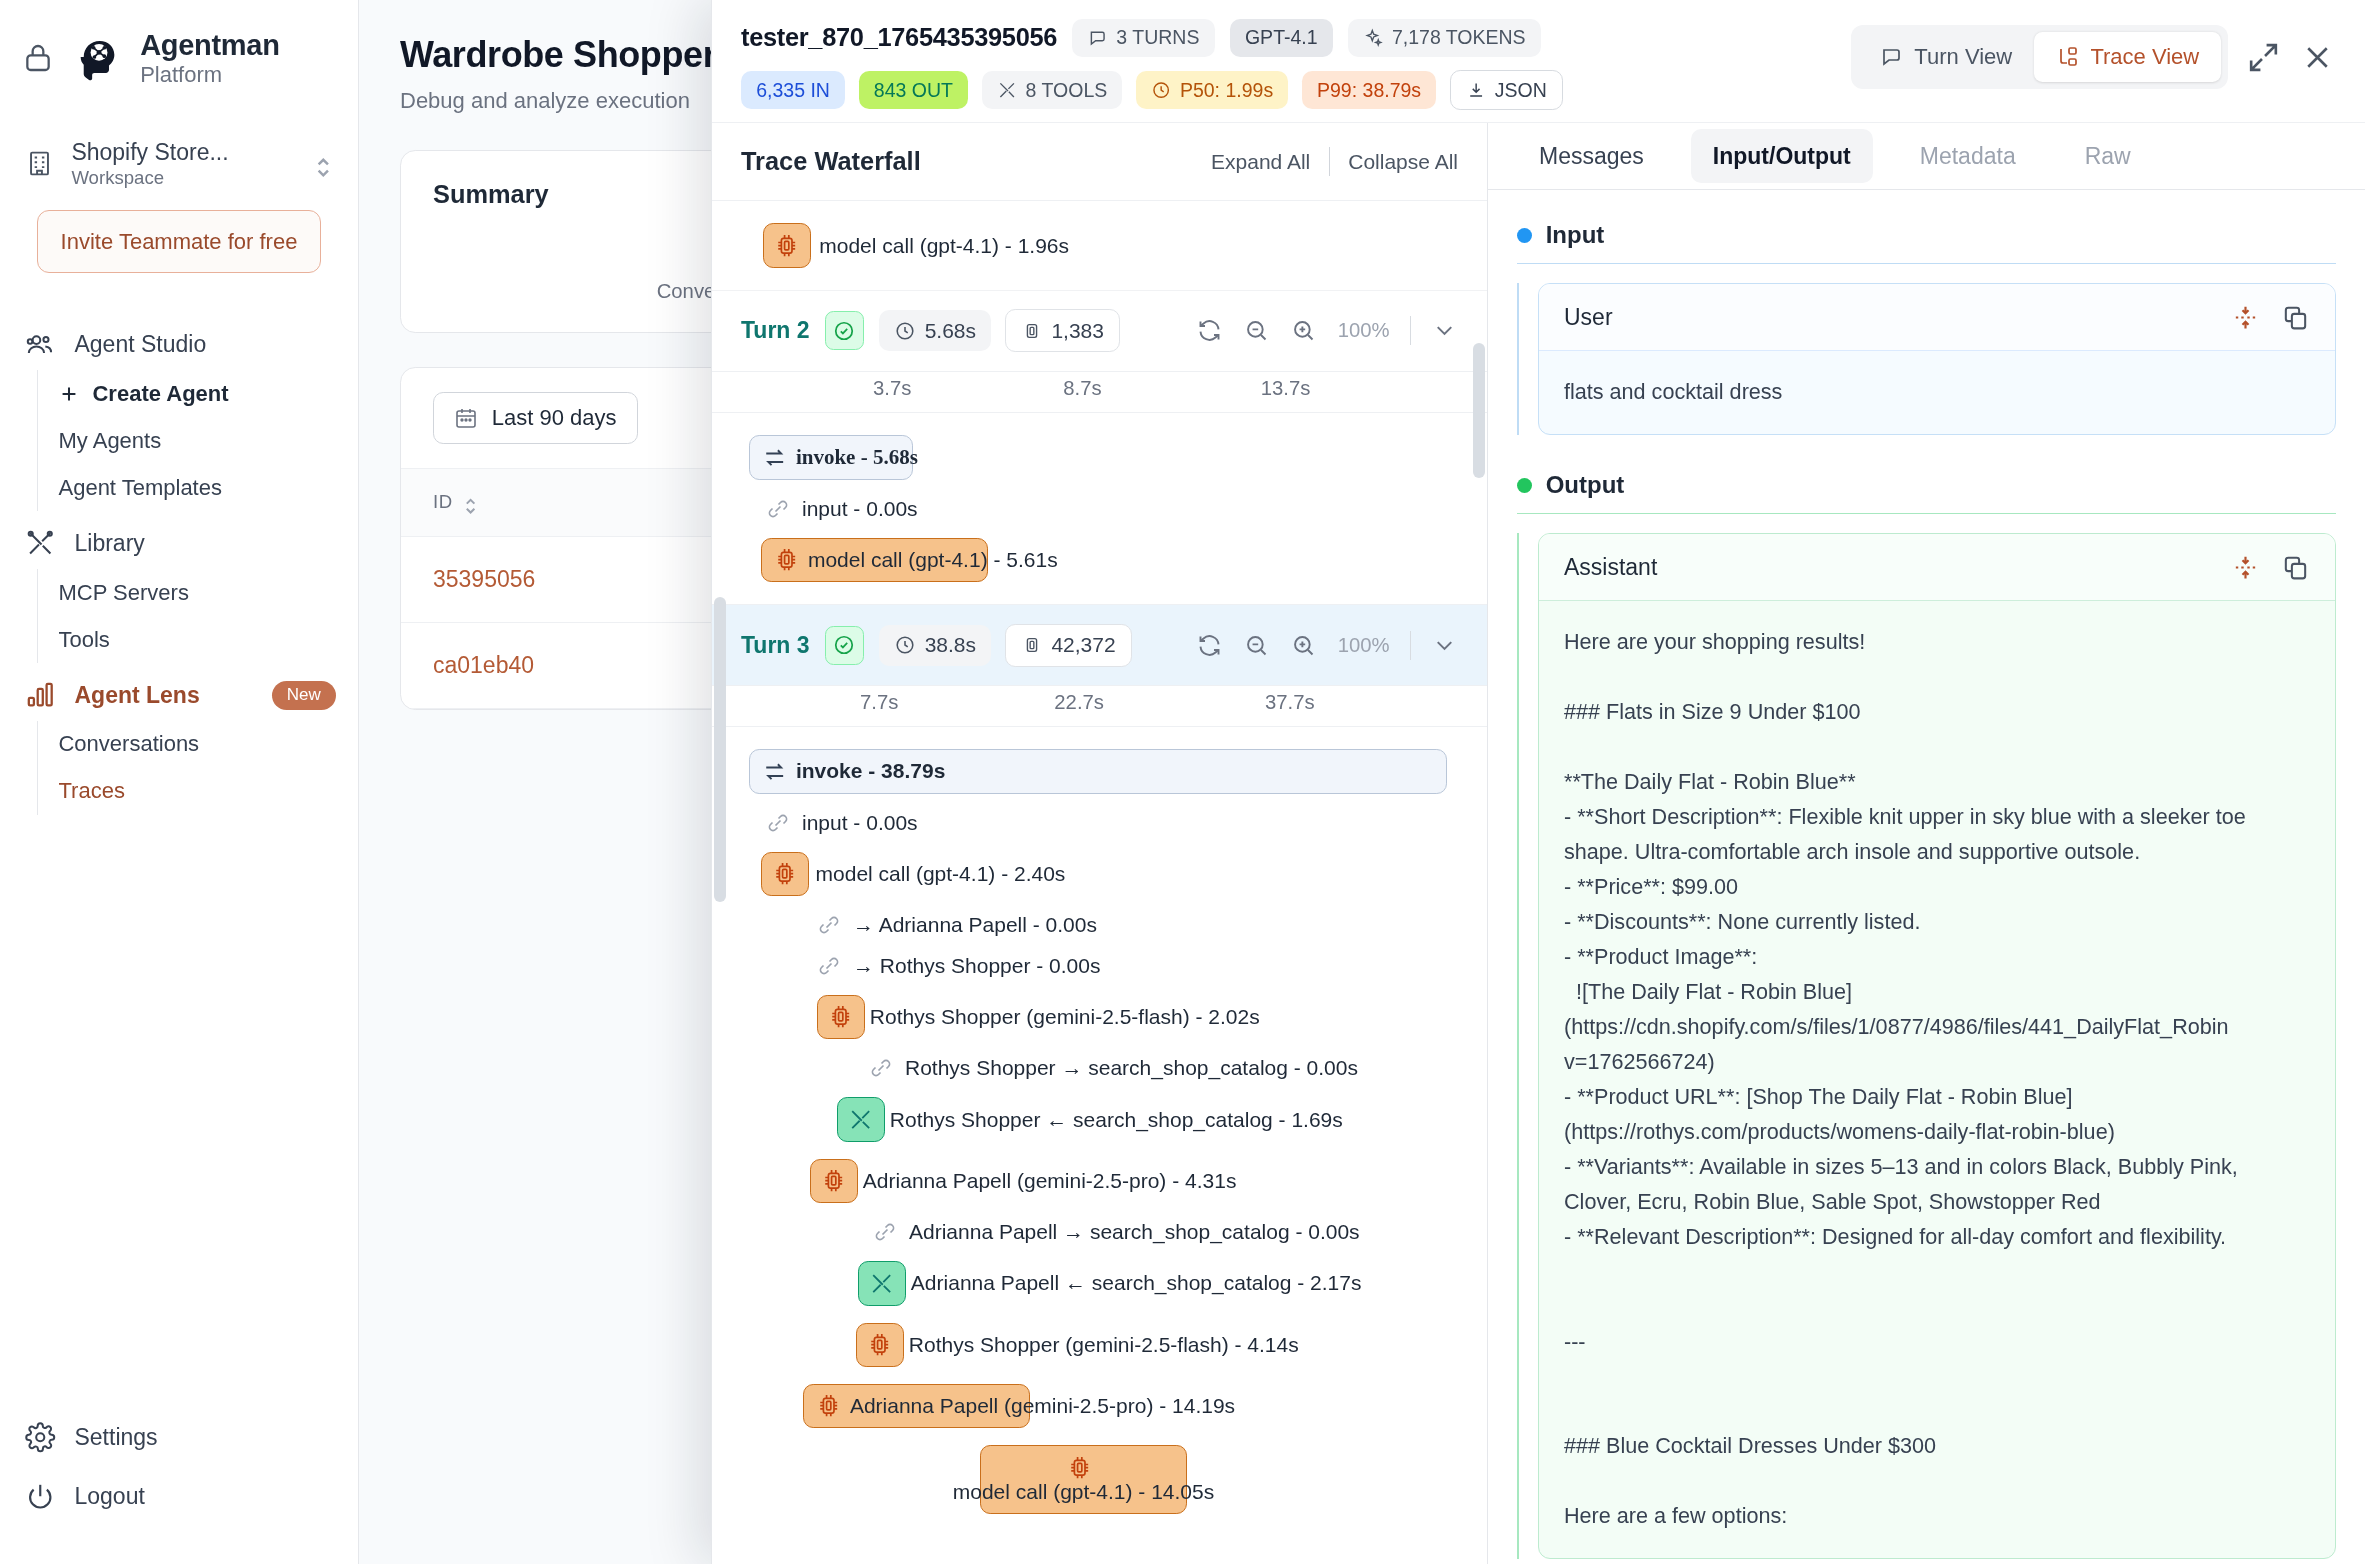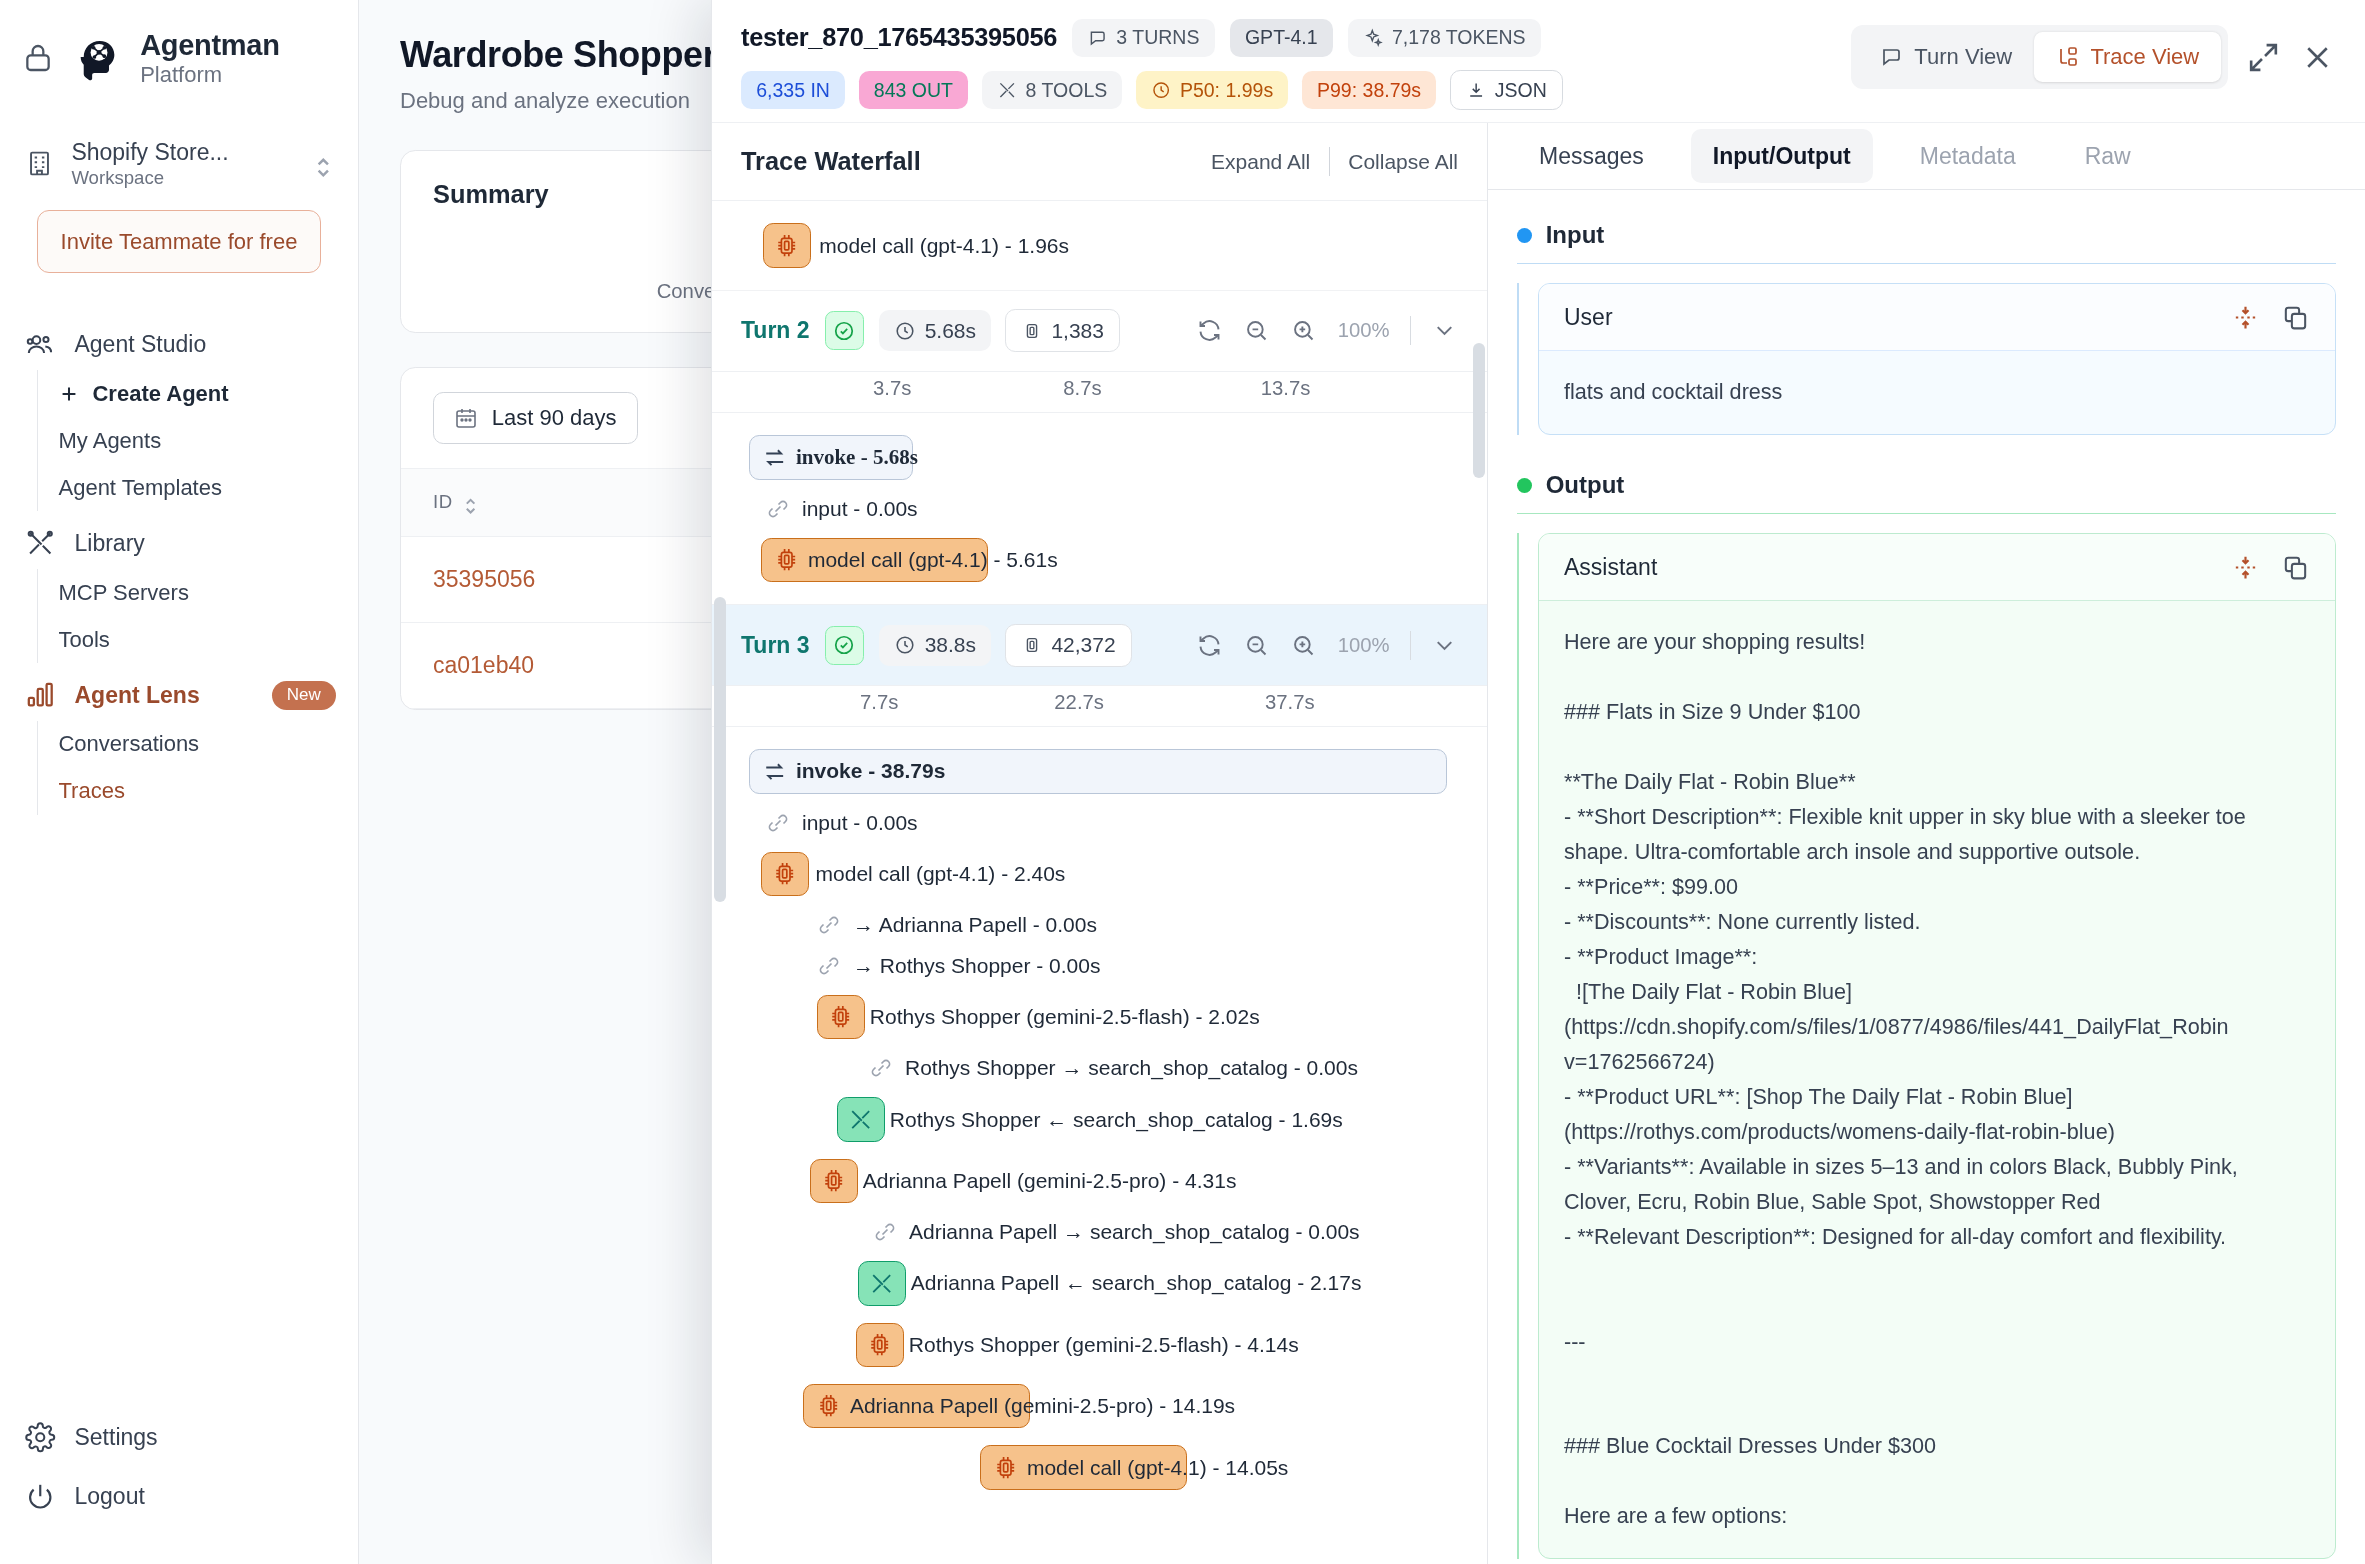--- a/index.html
+++ b/index.html
@@ -107,21 +107,21 @@
   .mh-row1 { display:flex; align-items:center; gap:15.2px; }
   .trace-id { font-size:25.4px; font-weight:700; color:#111827; letter-spacing:-0.3px;}
   .pill {
     display:inline-flex; align-items:center; gap:8.5px; border-radius:10.2px;
     padding: 7.6px 15.2px; font-size:19.5px; font-weight:500; white-space:nowrap;
   }
   .pill .pic { width:20.3px; height:20.3px; flex:0 0 20.3px;}
   .pill-grey { background:#f3f4f6; color:#4b5563;}
   .pill-grey2{ background:#e5e7eb; color:#374151;}
   .pill-blue { background:#dbeafe; color:#1d4ed8;}
-  .pill-green{ background:#f9a8d4; color:#047857;}
+  .pill-green{ background:#bef264; color:#047857;}
   .pill-amber{ background:#fef3c7; color:#b45309;}
   .pill-orange{background:#fee6d5; color:#c2410c;}
   .pill-outline{ background:#fff; border:0.8px solid #d7dbe0; color:#374151;}
   .mh-row2 { display:flex; align-items:center; gap:13.5px; margin-top:13.5px;}
   .mh-right { position:absolute; right: 29px; top: 25.4px; display:flex; align-items:center; gap:17px;}
   .seg {
     display:flex; align-items:center; background:#f3f4f6; border-radius:12px; padding:6.8px;
   }
   .seg-btn {
     display:flex; align-items:center; gap:10.2px; padding: 12px 22px; border-radius:8.5px;
@@ -748,21 +748,21 @@
                 <span class="node-ic"><svg viewBox="0 0 24 24" fill="none" stroke="#c2410c" stroke-width="1.6">
                       <rect x="7" y="5" width="10" height="14" rx="2"></rect>
                       <rect x="10" y="8" width="4" height="8" rx="1"></rect>
                       <path d="M4 9h3M4 12h3M4 15h3M17 9h3M17 12h3M17 15h3M10 2v3M14 2v3M10 19v3M14 19v3"></path>
                     </svg></span>
                 <span>Adrianna Papell (gemini-2.5-pro) - 14.19s</span>
               </span>
             </div>
 
             <div class="node" style="padding-left:268px;">
-              <span class="chipbox chip-model" style="width:207px;">
+              <span class="chipbox chip-model" style="width:207px;flex-direction:column;">
                 <span class="node-ic"><svg viewBox="0 0 24 24" fill="none" stroke="#c2410c" stroke-width="1.6">
                       <rect x="7" y="5" width="10" height="14" rx="2"></rect>
                       <rect x="10" y="8" width="4" height="8" rx="1"></rect>
                       <path d="M4 9h3M4 12h3M4 15h3M17 9h3M17 12h3M17 15h3M10 2v3M14 2v3M10 19v3M14 19v3"></path>
                     </svg></span>
                 <span>model call (gpt-4.1) - 14.05s</span>
               </span>
             </div>
           </div>
         </div>

